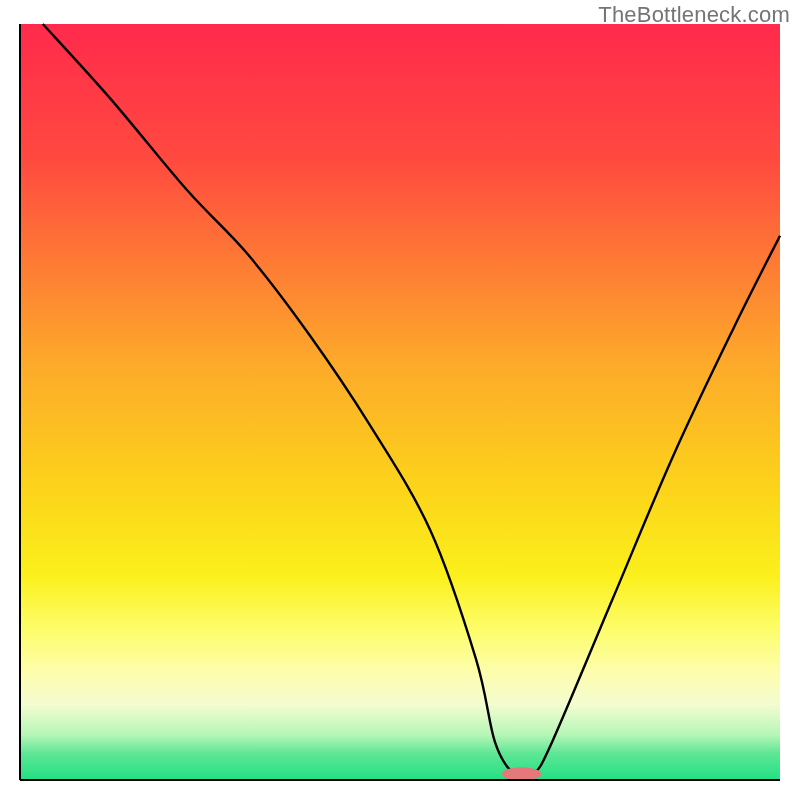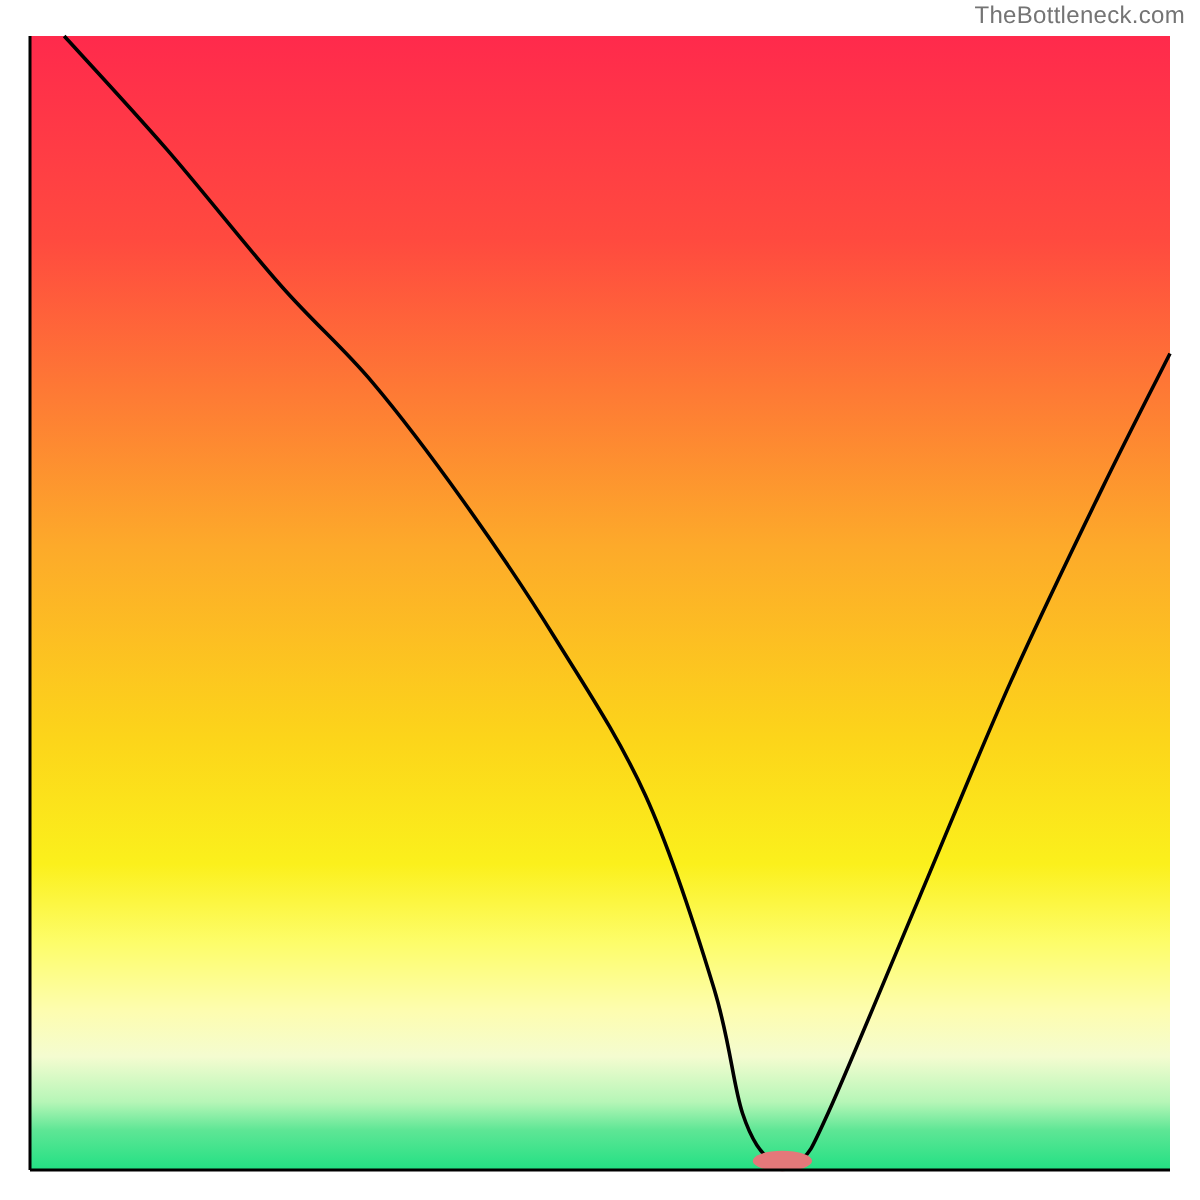--- a/index.html
+++ b/index.html
@@ -8,21 +8,21 @@
     width: 800px;
     height: 800px;
     overflow: hidden;
     background: #fff;
     font-family: Arial, Helvetica, sans-serif;
   }
   .watermark {
     position: absolute;
     top: 2px;
     right: 10px;
-    font-size: 16px;
+    font-size: 22px;
     color: #747474;
     font-weight: 500;
     letter-spacing: 0.2px;
   }
   svg {
     display: block;
   }
 </style>
 </head>
 <body>

